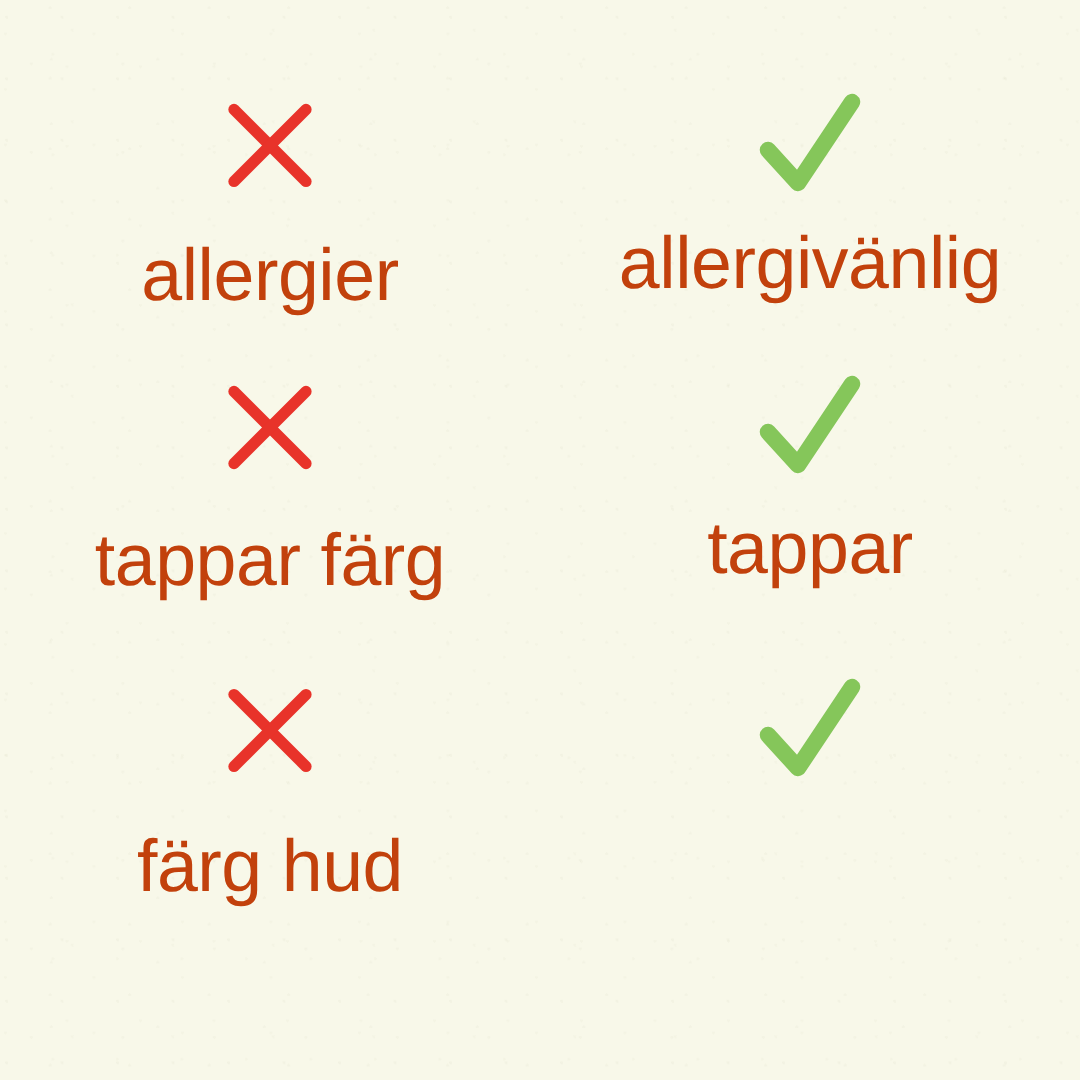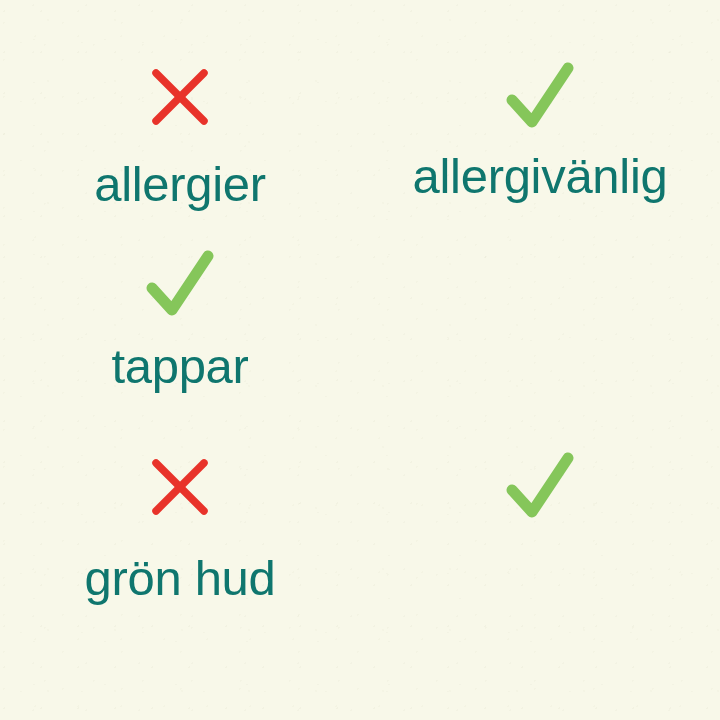--- a/index.html
+++ b/index.html
@@ -67,21 +67,21 @@
   .mark {
     height: 82px;
     display: flex;
     align-items: flex-start;
     justify-content: center;
   }
   .cell.neg .mark { padding-top: 8px; }
   .cell.pos .mark { padding-top: 0px; }
 
   .label {
-    color: #0f766e;
+    color: #c2410c;
     font-size: 49px;
     font-weight: 300;
     line-height: 1;
     letter-spacing: -0.3px;
     white-space: nowrap;
     margin-top: 10px;
   }
 
   
   .row.r2 .label { margin-top: 14px; }
@@ -111,41 +111,52 @@
         <div class="mark">
           <svg width="76" height="76" viewBox="0 0 76 76" aria-hidden="true">
             <path d="M10 40 L30 62 L66 8" fill="none" stroke="#85c65a" stroke-width="11" stroke-linecap="round" stroke-linejoin="round"></path>
           </svg>
         </div>
         <div class="label">allergivänlig</div>
       </div>
     </div>
 
     <div class="row r1">
+      <div class="cell neg">
+        <div class="mark">
+          <svg width="58" height="58" viewBox="0 0 58 58" aria-hidden="true">
+            <g stroke="#e8332a" stroke-width="7.5" stroke-linecap="round">
+              <line x1="5" y1="5" x2="53" y2="53"></line>
+              <line x1="53" y1="5" x2="5" y2="53"></line>
+            </g>
+          </svg>
+        </div>
+        <div class="label">tappar färg</div>
+      </div>
       <div class="cell pos">
         <div class="mark">
           <svg width="76" height="76" viewBox="0 0 76 76" aria-hidden="true">
             <path d="M10 40 L30 62 L66 8" fill="none" stroke="#85c65a" stroke-width="11" stroke-linecap="round" stroke-linejoin="round"></path>
           </svg>
         </div>
         <div class="label">tappar</div>
       </div>
     </div>
 
     <div class="row r2">
       <div class="cell neg">
         <div class="mark">
           <svg width="58" height="58" viewBox="0 0 58 58" aria-hidden="true">
             <g stroke="#e8332a" stroke-width="7.5" stroke-linecap="round">
               <line x1="5" y1="5" x2="53" y2="53"></line>
               <line x1="53" y1="5" x2="5" y2="53"></line>
             </g>
           </svg>
         </div>
-        <div class="label">grön hud</div>
+        <div class="label">färg hud</div>
       </div>
       <div class="cell pos">
         <div class="mark">
           <svg width="76" height="76" viewBox="0 0 76 76" aria-hidden="true">
             <path d="M10 40 L30 62 L66 8" fill="none" stroke="#85c65a" stroke-width="11" stroke-linecap="round" stroke-linejoin="round"></path>
           </svg>
         </div>
       </div>
     </div>
 

